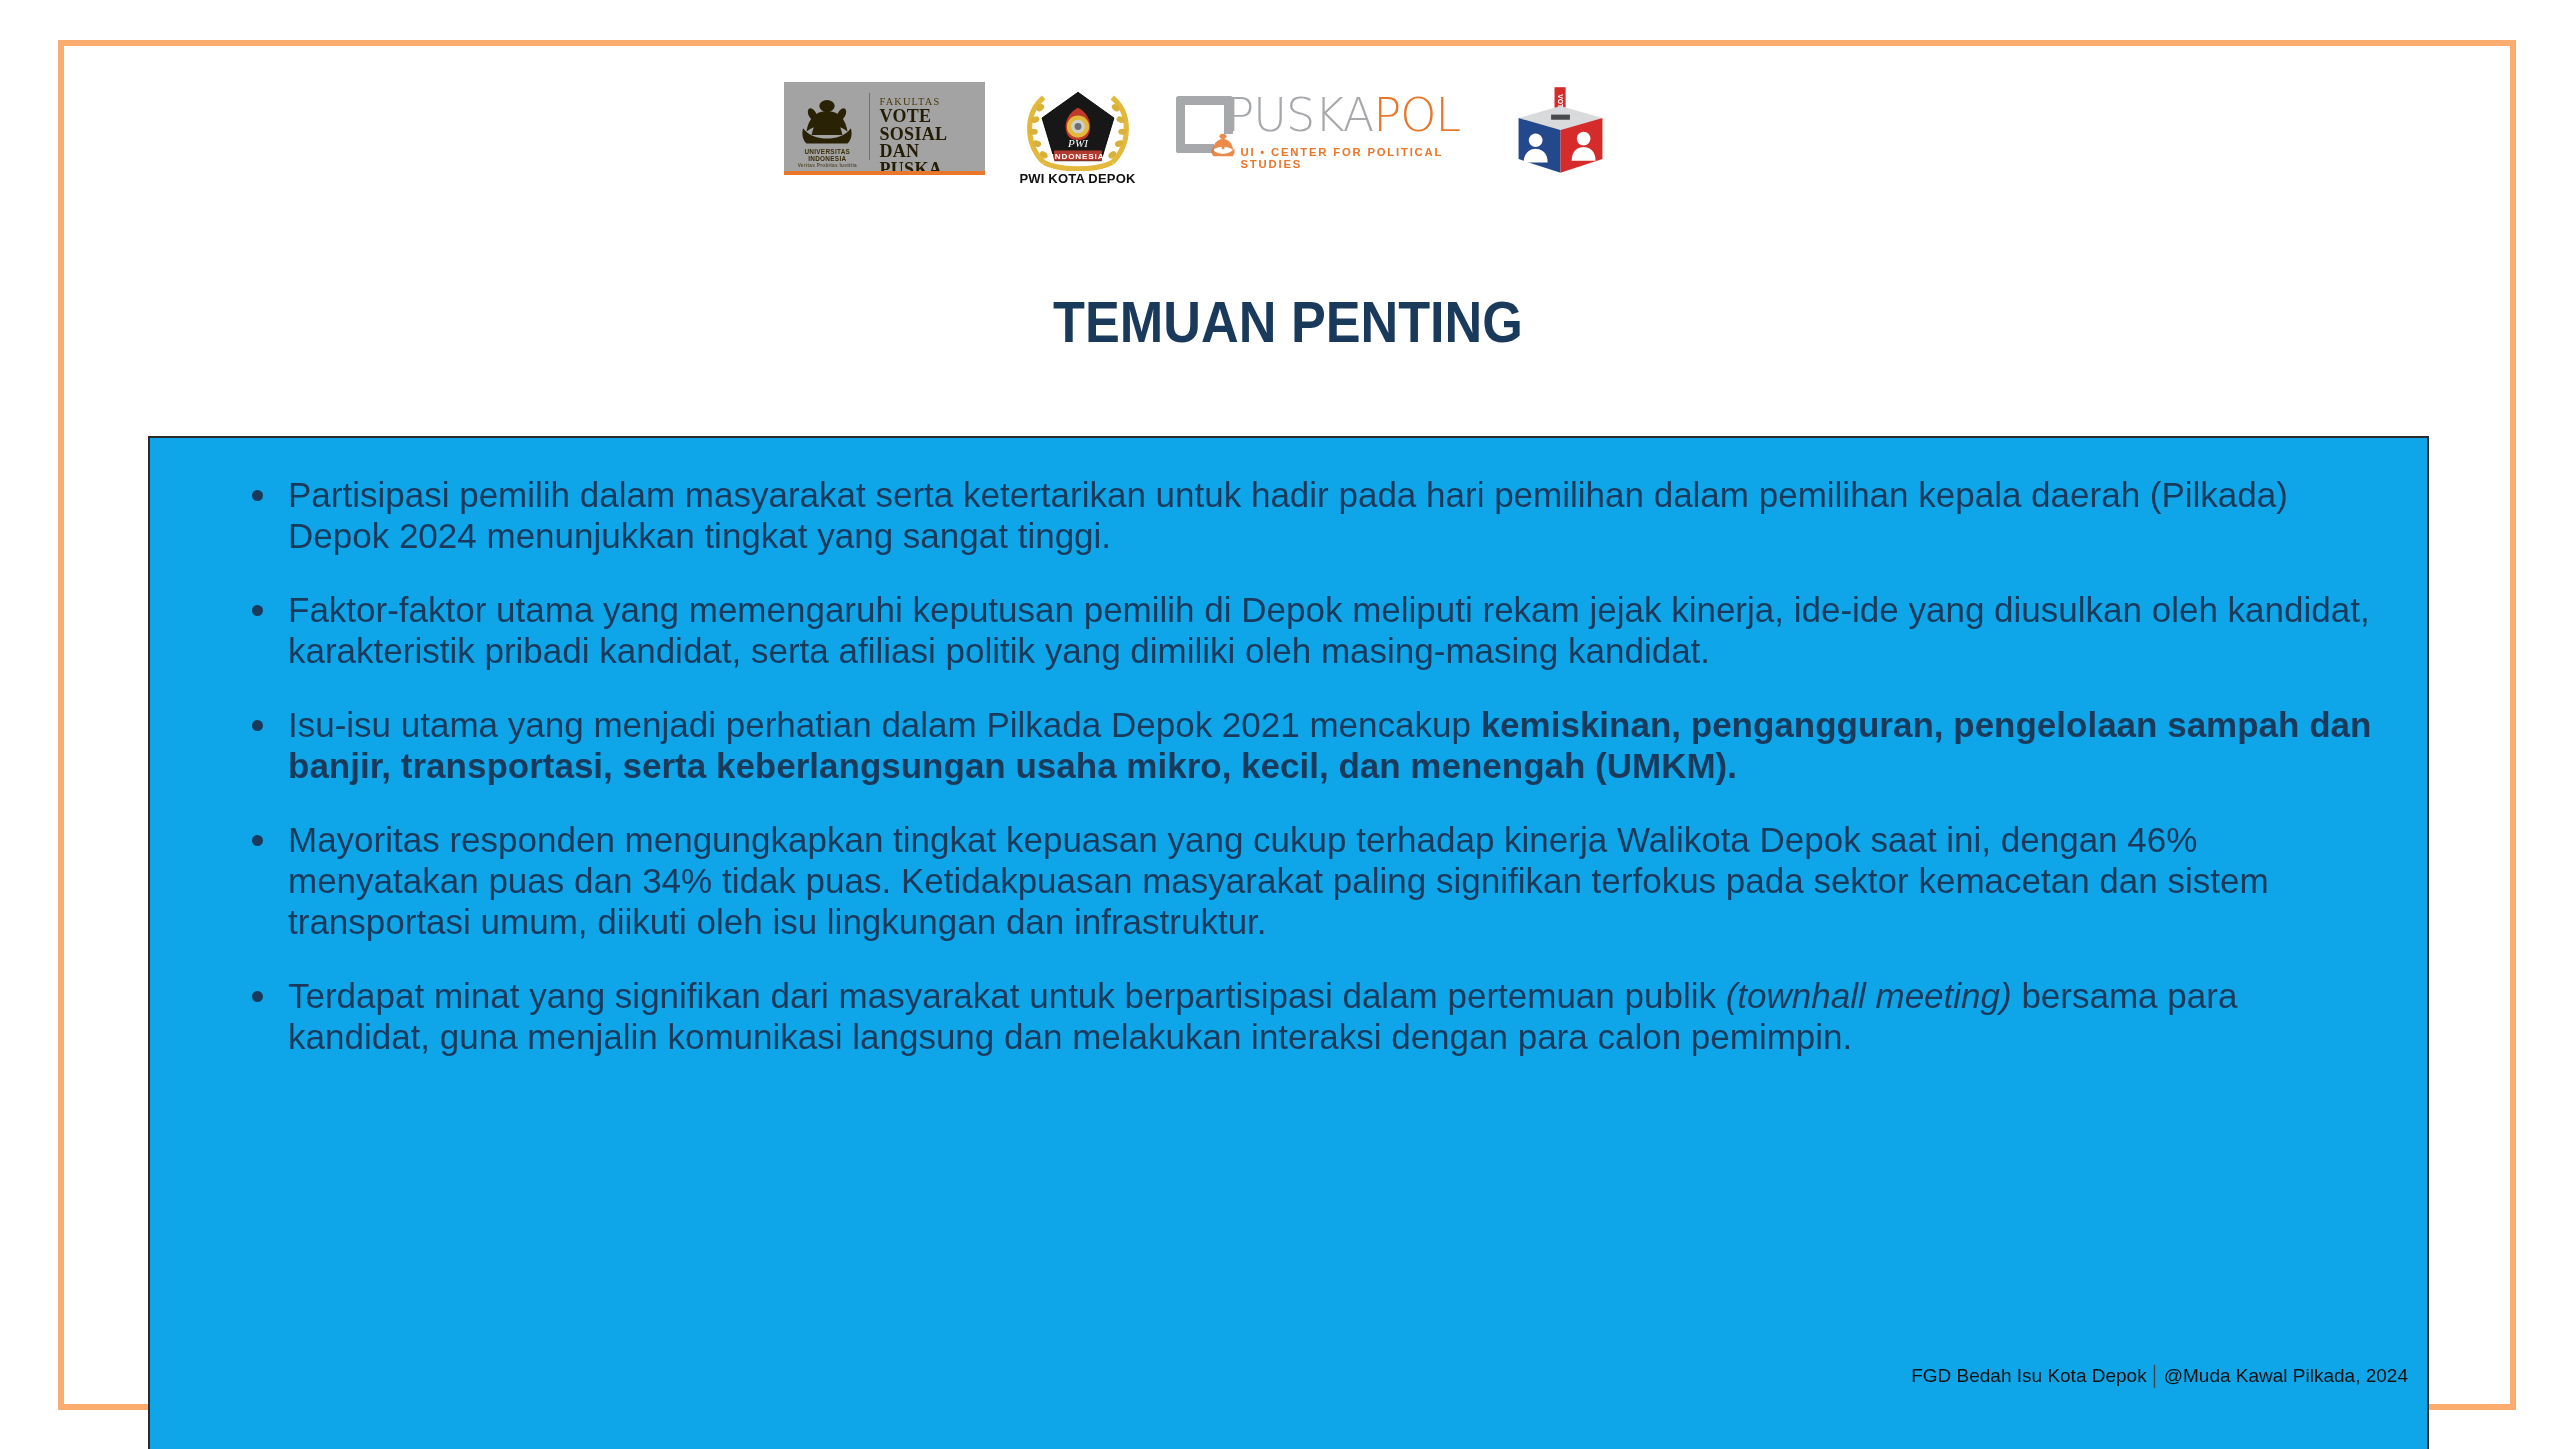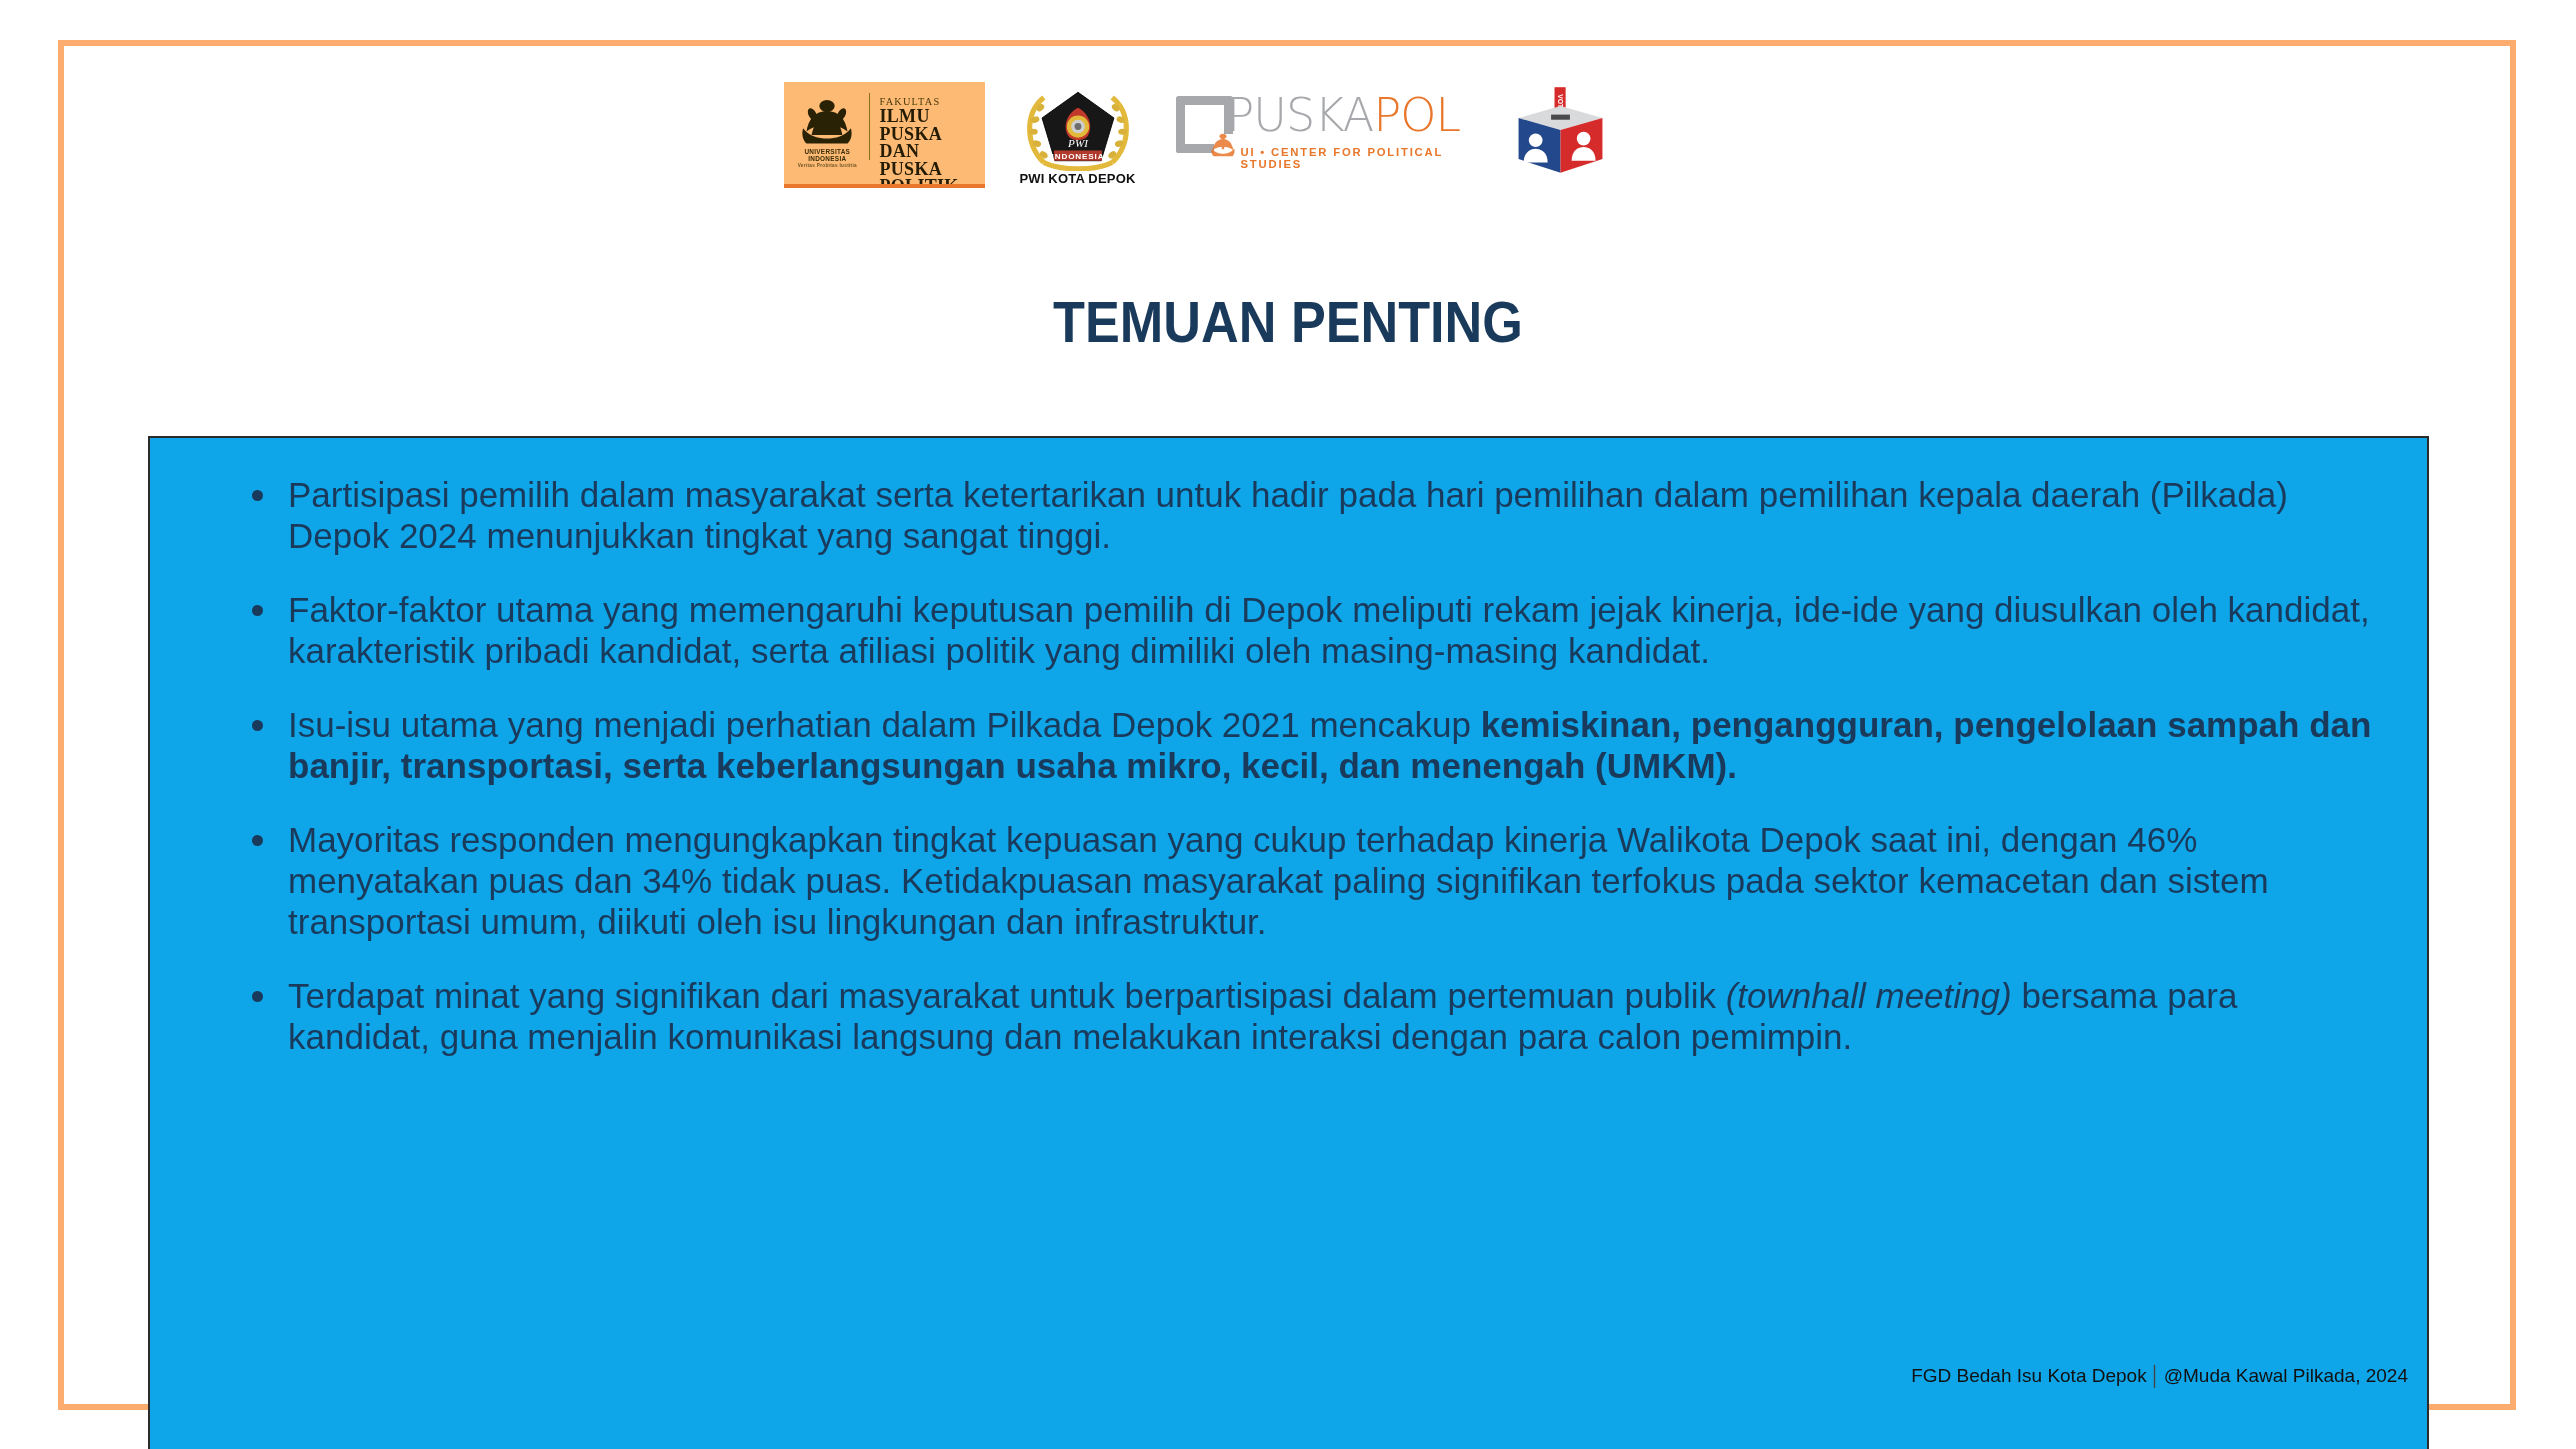--- a/index.html
+++ b/index.html
@@ -29,22 +29,22 @@
     width: 2576px; height: 112px;
     display: flex;
     align-items: flex-start;
     justify-content: center;
     gap: 33px;
   }
   .logo-block { position: relative; }
 
   
   .logo-fisip {
-    width: 201px; height: 106px;
-    background: #fdba74;
+    width: 201px; height: 93px;
+    background: #a3a3a3;
     position: relative;
     overflow: hidden;
   }
   .logo-fisip .makara {
     position: absolute; left: 12px; top: 12px;
     width: 62px; height: 53px;
   }
   .logo-fisip .uni-text {
     position: absolute; left: 10.3px; top: 67px;
     width: 67px;
@@ -201,21 +201,21 @@
           </g>
         </svg>
         <div class="uni-text">
           <div>UNIVERSITAS</div>
           <div>INDONESIA</div>
           <div style="font-size:4.7px;opacity:.75">Veritas Probitas Iustitia</div>
         </div>
         <div class="vbar"></div>
         <div class="fak">FAKULTAS</div>
         <div class="nm">
-          <div>ILMU PUSKA</div>
+          <div>VOTE SOSIAL</div>
           <div>DAN PUSKA</div>
           <div>POLITIK</div>
         </div>
         <div class="underbar"></div>
       </div>
     </div>
 
     <div class="logo-block logo-pwi">
       <svg class="crest" viewBox="0 0 140 104">
 

